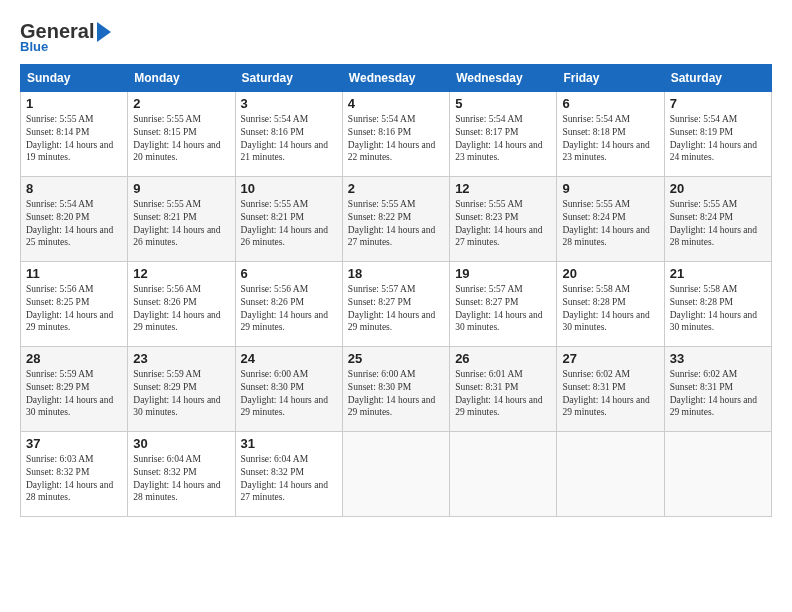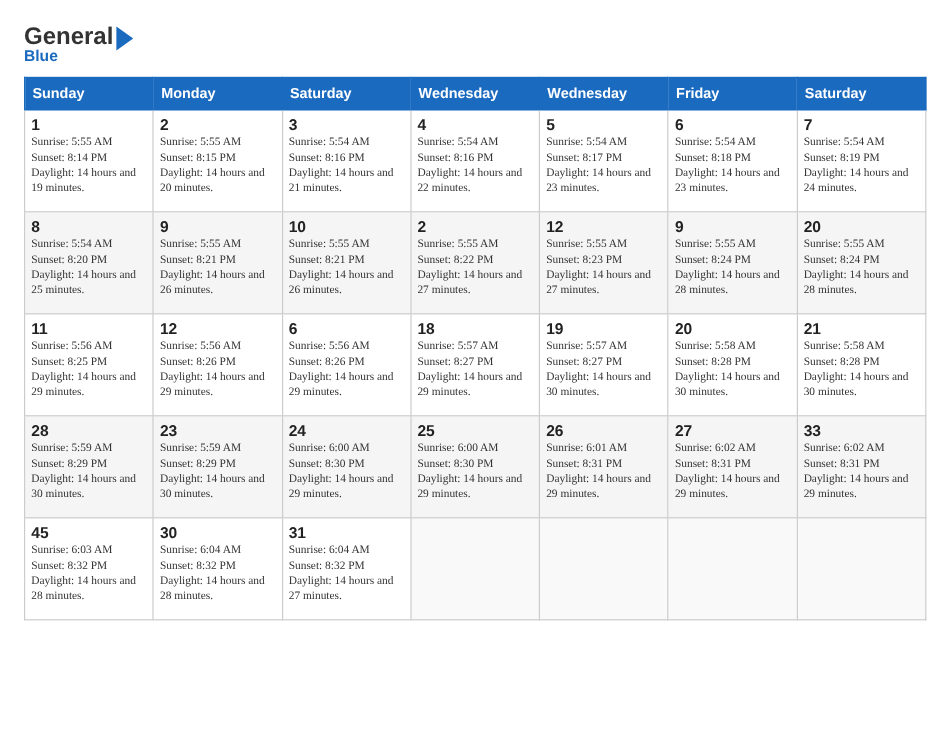--- a/index.html
+++ b/index.html
@@ -223,21 +223,21 @@
           <span class="day-num">27</span>
           <div class="day-detail">Sunrise: 6:02 AM<br>Sunset: 8:31 PM<br>Daylight: 14 hours and 29 minutes.</div>
         </td>
         <td>
           <span class="day-num">33</span>
           <div class="day-detail">Sunrise: 6:02 AM<br>Sunset: 8:31 PM<br>Daylight: 14 hours and 29 minutes.</div>
         </td>
       </tr>
       <tr>
         <td>
-          <span class="day-num">45</span>
+          <span class="day-num">37</span>
           <div class="day-detail">Sunrise: 6:03 AM<br>Sunset: 8:32 PM<br>Daylight: 14 hours and 28 minutes.</div>
         </td>
         <td>
           <span class="day-num">30</span>
           <div class="day-detail">Sunrise: 6:04 AM<br>Sunset: 8:32 PM<br>Daylight: 14 hours and 28 minutes.</div>
         </td>
         <td>
           <span class="day-num">31</span>
           <div class="day-detail">Sunrise: 6:04 AM<br>Sunset: 8:32 PM<br>Daylight: 14 hours and 27 minutes.</div>
         </td>

